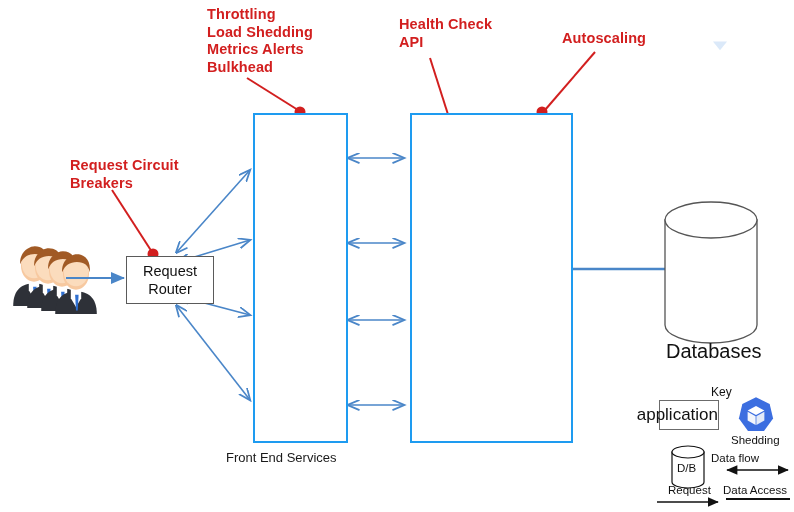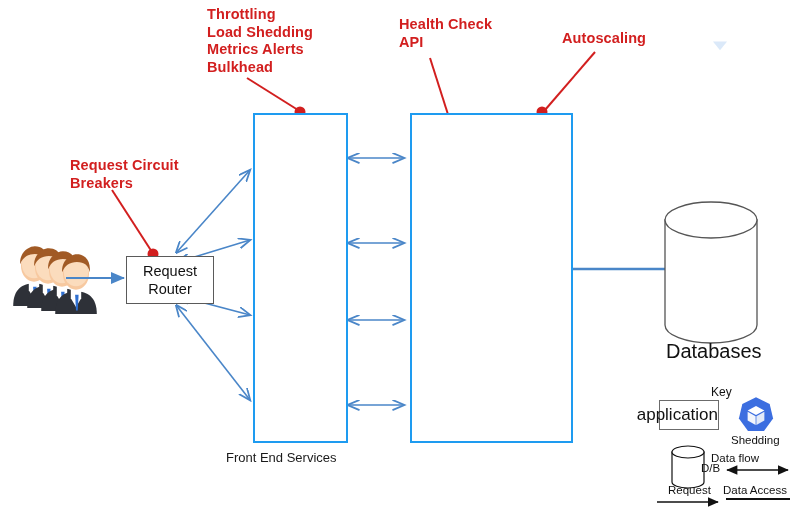--- a/index.html
+++ b/index.html
@@ -190,21 +190,21 @@
   <div class="db-label" style="left:666px;top:340px;">Databases</div>
 
   <div class="key-title" style="left:711px;top:385px;">Key</div>
 
   <div class="key-appbox" style="left:659px;top:400px;width:60px;height:30px;">
     <span>application</span>
   </div>
 
   <div class="key-text sm" style="left:731px;top:434px;">Shedding</div>
 
-  <div class="key-text sm" style="left:677px;top:462px;margin-left:24px;">D/B</div>
+  <div class="key-text sm" style="left:677px;top:462px;">D/B</div>
 
   <div class="key-text sm" style="left:711px;top:452px;">Data flow</div>
 
   <div class="key-text sm" style="left:668px;top:484px;">Request</div>
 
   <div class="key-text sm" style="left:723px;top:484px;text-align:center;">Data Access</div>
 
 </div>
 
 </body></html>

